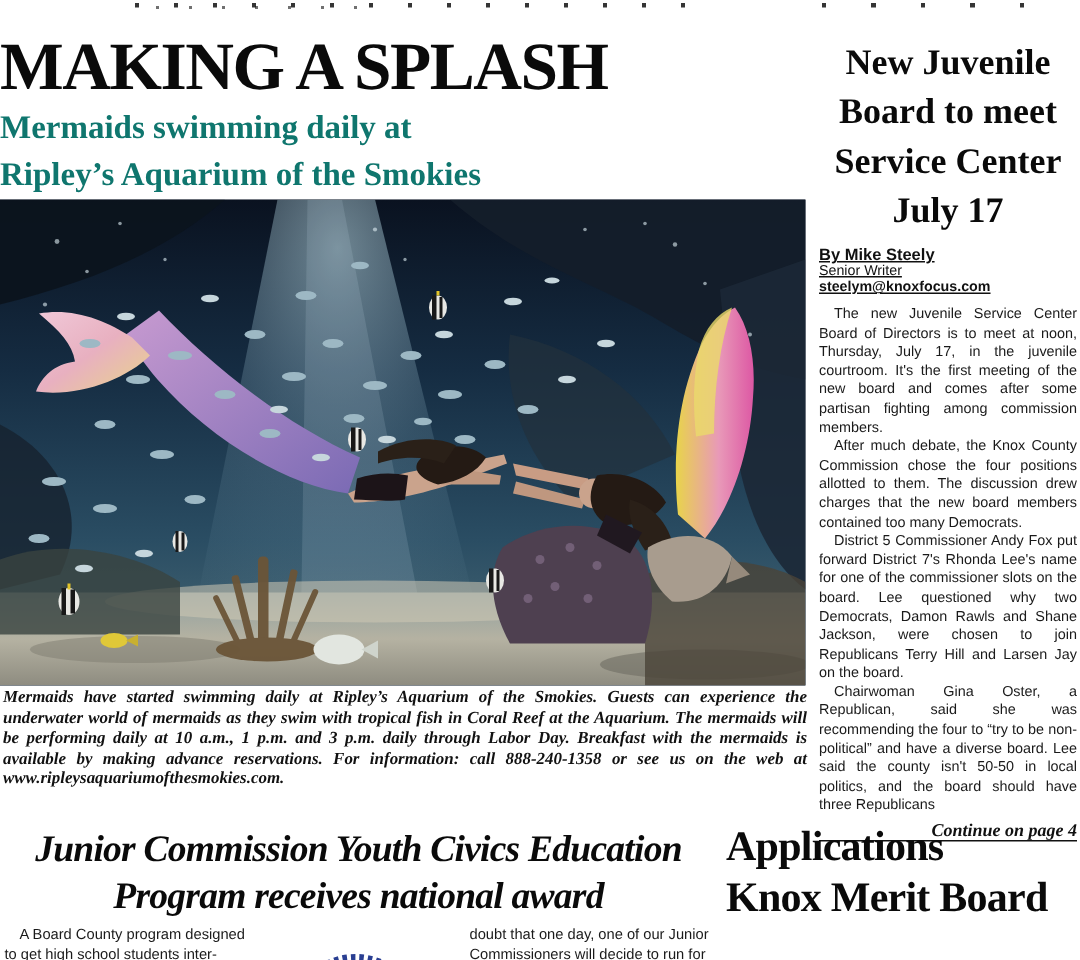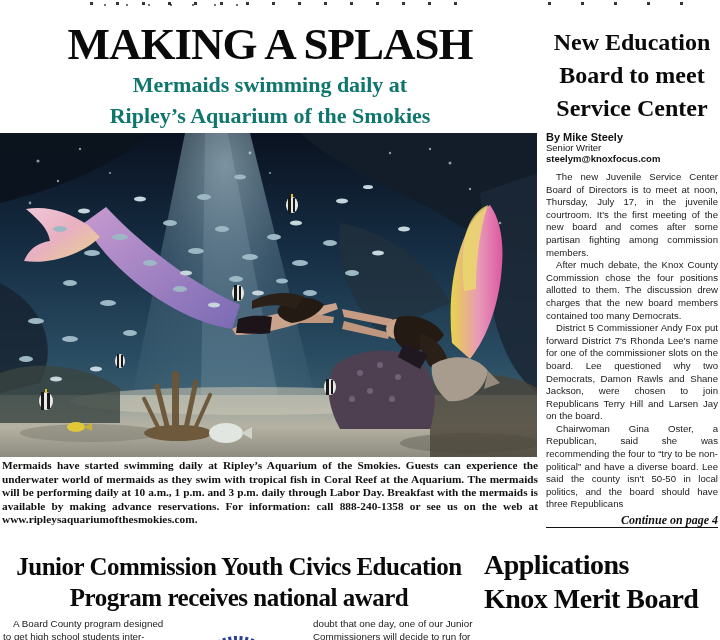--- a/index.html
+++ b/index.html
@@ -11,55 +11,55 @@
   
   .top-strip{position:absolute;left:0;top:0;width:720px;height:7px;}
   .top-strip .frag-a{position:absolute;left:90px;top:2px;width:370px;height:3px;
     background:repeating-linear-gradient(90deg,#111 0 3px,transparent 3px 26px);opacity:.85;}
   .top-strip .frag-b{position:absolute;left:548px;top:2px;width:160px;height:3px;
     background:repeating-linear-gradient(90deg,#111 0 3px,transparent 3px 33px);opacity:.85;}
   .top-strip .frag-c{position:absolute;left:104px;top:4px;width:140px;height:2px;
     background:repeating-linear-gradient(90deg,#111 0 2px,transparent 2px 22px);opacity:.6;}
 
   
-  .main-left{position:absolute;left:0;top:20px;width:540px;text-align:center;}
+  .main-left{position:absolute;left:0;top:20px;width:540px;}
   .main-headline{
     font-size:45px;font-weight:bold;letter-spacing:-1px;line-height:48px;margin:0;
     font-family:"Liberation Serif", serif;color:#0a0a0a;
   }
   .main-subtitle{font-size:22px;line-height:29px;color:#0f766e;margin:2px 0 0 0;font-weight:bold;}
 
   .photo-wrap{position:absolute;left:0;top:133px;width:537px;height:324px;overflow:hidden;background:#0d1726;}
   .photo-wrap svg{display:block;}
 
   .caption{
     position:absolute;left:2px;top:459px;width:536px;
-    font-family:"Liberation Serif", serif;font-weight:bold;
+    font-family:"Liberation Serif", serif;font-style:italic;font-weight:bold;
     font-size:11.3px;line-height:13.6px;text-align:justify;color:#111;
   }
 
   
   .right-col{position:absolute;left:546px;top:26px;width:172px;}
   .right-headline{font-size:24px;font-weight:bold;line-height:33px;text-align:center;margin:0;color:#0a0a0a;}
-  .byline{font-family:"Liberation Sans", sans-serif;text-align:left;margin-top:6px;}
+  .byline{font-family:"Liberation Sans", sans-serif;text-align:left;margin-top:6px;text-decoration:underline;}
   .byline .by-name{font-size:11px;font-weight:bold;line-height:12px;}
   .byline .by-title{font-size:9.5px;line-height:10px;}
   .byline .by-email{font-size:9.5px;font-weight:bold;line-height:11px;}
   .right-body{margin-top:7px;font-family:"Liberation Sans", sans-serif;
     font-size:9.6px;line-height:12.6px;text-align:justify;color:#1a1a1a;}
   .right-body .para{text-indent:10px;margin:0;}
   .continue-line{
     margin-top:2px;border-bottom:1.5px solid #111;text-align:right;
     font-family:"Liberation Serif", serif;font-style:italic;font-weight:bold;
     font-size:12px;line-height:14px;padding-bottom:0;
   }
 
   
   .bottom-left{position:absolute;left:0;top:551px;width:478px;text-align:center;}
-  .bl-headline{font-size:25px;font-weight:bold;line-height:31px;letter-spacing:-0.5px;margin:0;color:#0a0a0a;}
+  .bl-headline{font-size:25px;font-weight:bold;line-height:31px;letter-spacing:-0.5px;margin:0;color:#0a0a0a;font-style:italic;}
   .bl-cols{margin-top:4px;display:flex;text-align:left;}
   .bl-col1{width:158px;padding-left:3px;}
   .bl-colmid{width:152px;position:relative;}
   .bl-col3{width:165px;}
   .bl-line{font-family:"Liberation Sans", sans-serif;font-size:9.8px;line-height:13px;color:#1a1a1a;white-space:nowrap;}
   .bl-col1 .bl-line:first-child{text-indent:10px;}
   .seal-wrap{position:absolute;left:28px;top:13px;width:96px;height:40px;overflow:hidden;}
 
   
   .bottom-right{position:absolute;left:484px;top:548px;width:236px;text-align:left;}
@@ -271,23 +271,24 @@
         <circle cx="110" cy="40" r="1.1"></circle>
         <circle cx="390" cy="20" r="1.2"></circle>
     </g>
   </svg>
 </div>
 
 <div class="caption">Mermaids have  started swimming daily at Ripley’s Aquarium of the Smokies.  Guests can experience the underwater world of mermaids as they swim with tropical fish in Coral Reef at the Aquarium. The mermaids will be performing daily at 10 a.m., 1 p.m. and 3 p.m. daily through Labor Day. Breakfast with the mermaids is available by making advance reservations. For information: call 888-240-1358 or see us on the web at www.ripleysaquariumofthesmokies.com.</div>
 
 <div class="right-col">
   <h2 class="right-headline">
-    <div>New Education</div>
+    <div>New Juvenile</div>
     <div>Board to meet</div>
     <div>Service Center</div>
+    <div>July 17</div>
   </h2>
   <div class="byline">
     <div class="by-name">By Mike Steely</div>
     <div class="by-title">Senior Writer</div>
     <div class="by-email">steelym@knoxfocus.com</div>
   </div>
   <div class="right-body">
     <p class="para">The new Juvenile Service Center Board of Directors is to meet at noon, Thursday, July 17, in the juvenile courtroom. It's the first meeting of the new board and comes after some partisan fighting among commission members.</p>
     <p class="para">After much debate, the Knox County Commission chose the four positions allotted to them. The discussion drew charges that the new board members contained too many Democrats.</p>
     <p class="para">District 5 Commissioner Andy Fox put forward District 7's Rhonda Lee's name for one of the commissioner slots on the board. Lee questioned why two Democrats, Damon Rawls and Shane Jackson, were chosen to join Republicans Terry Hill and Larsen Jay on the board.</p>

